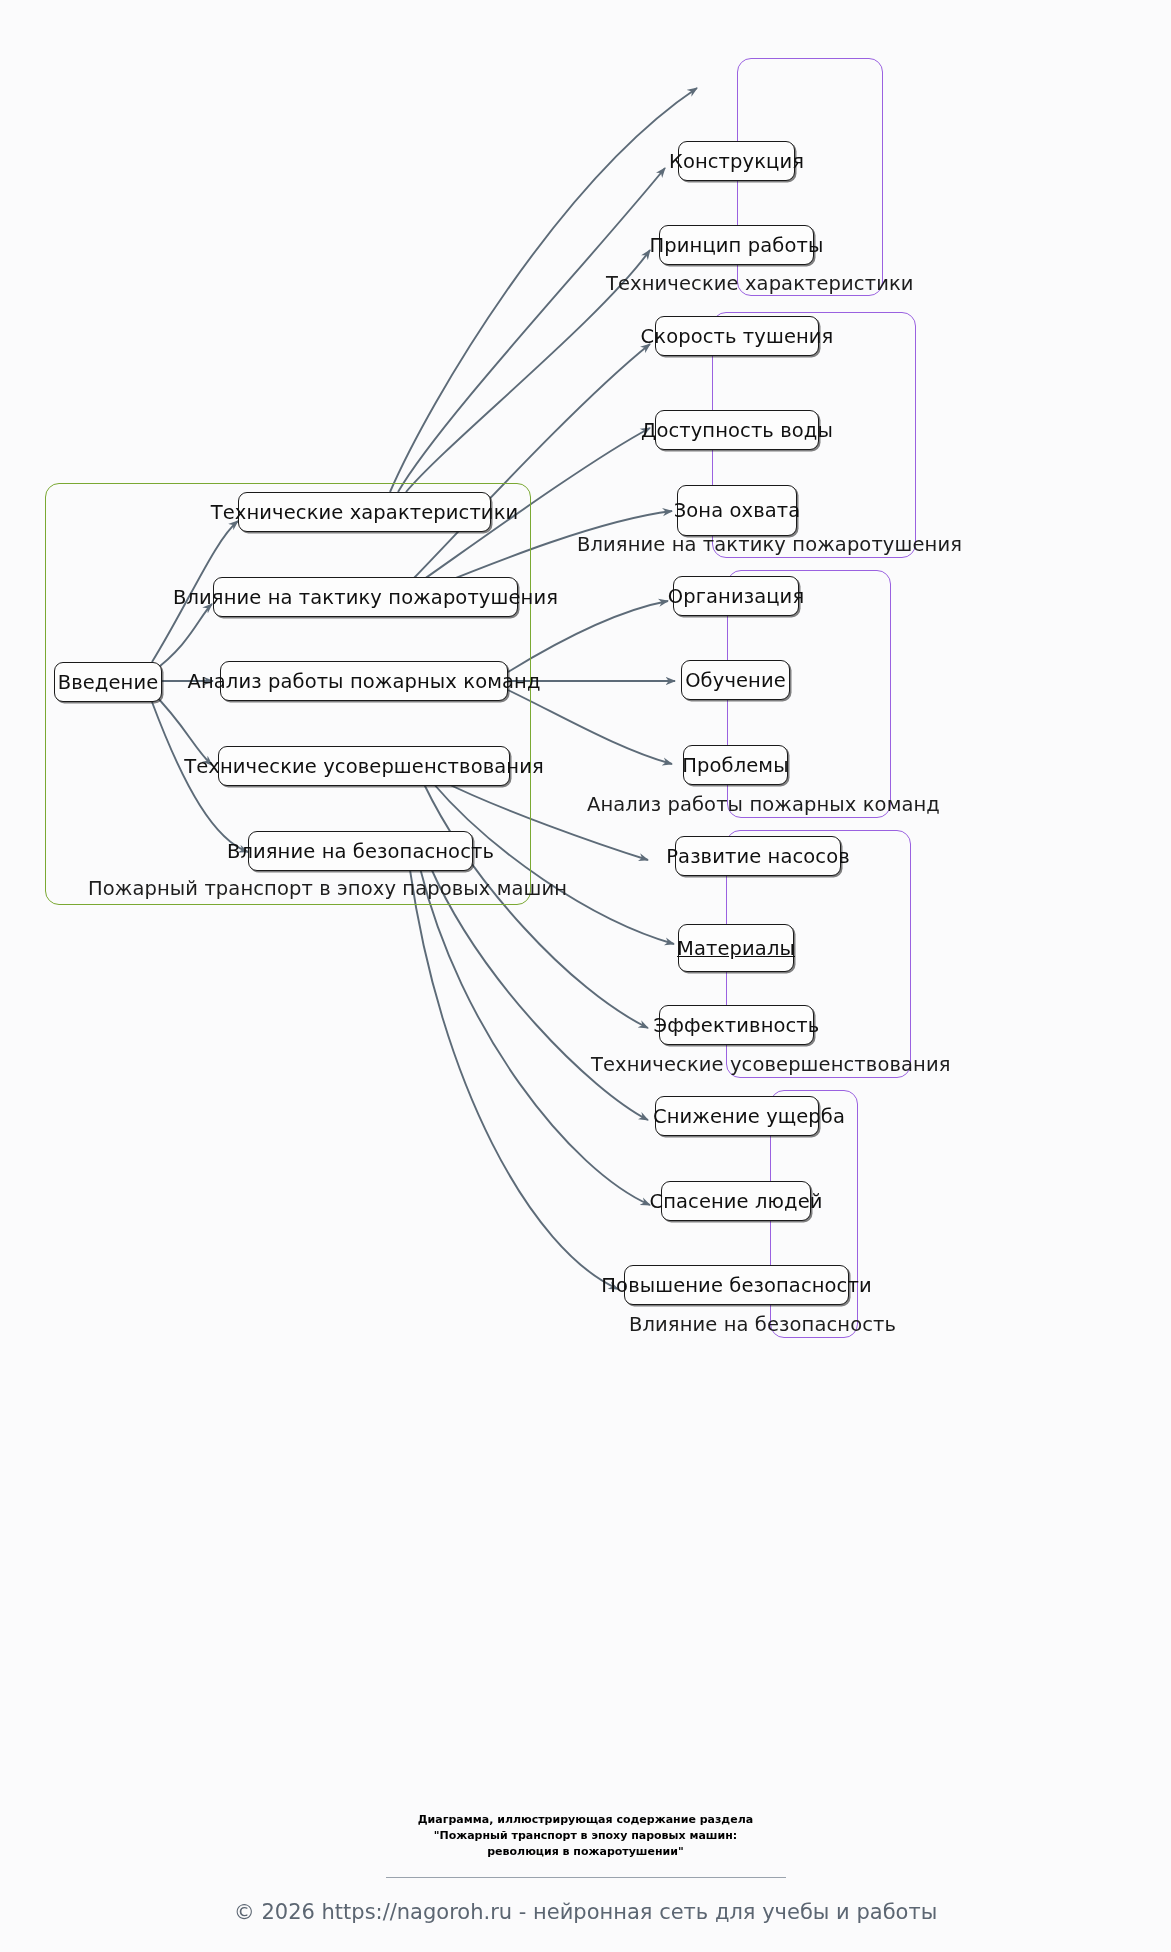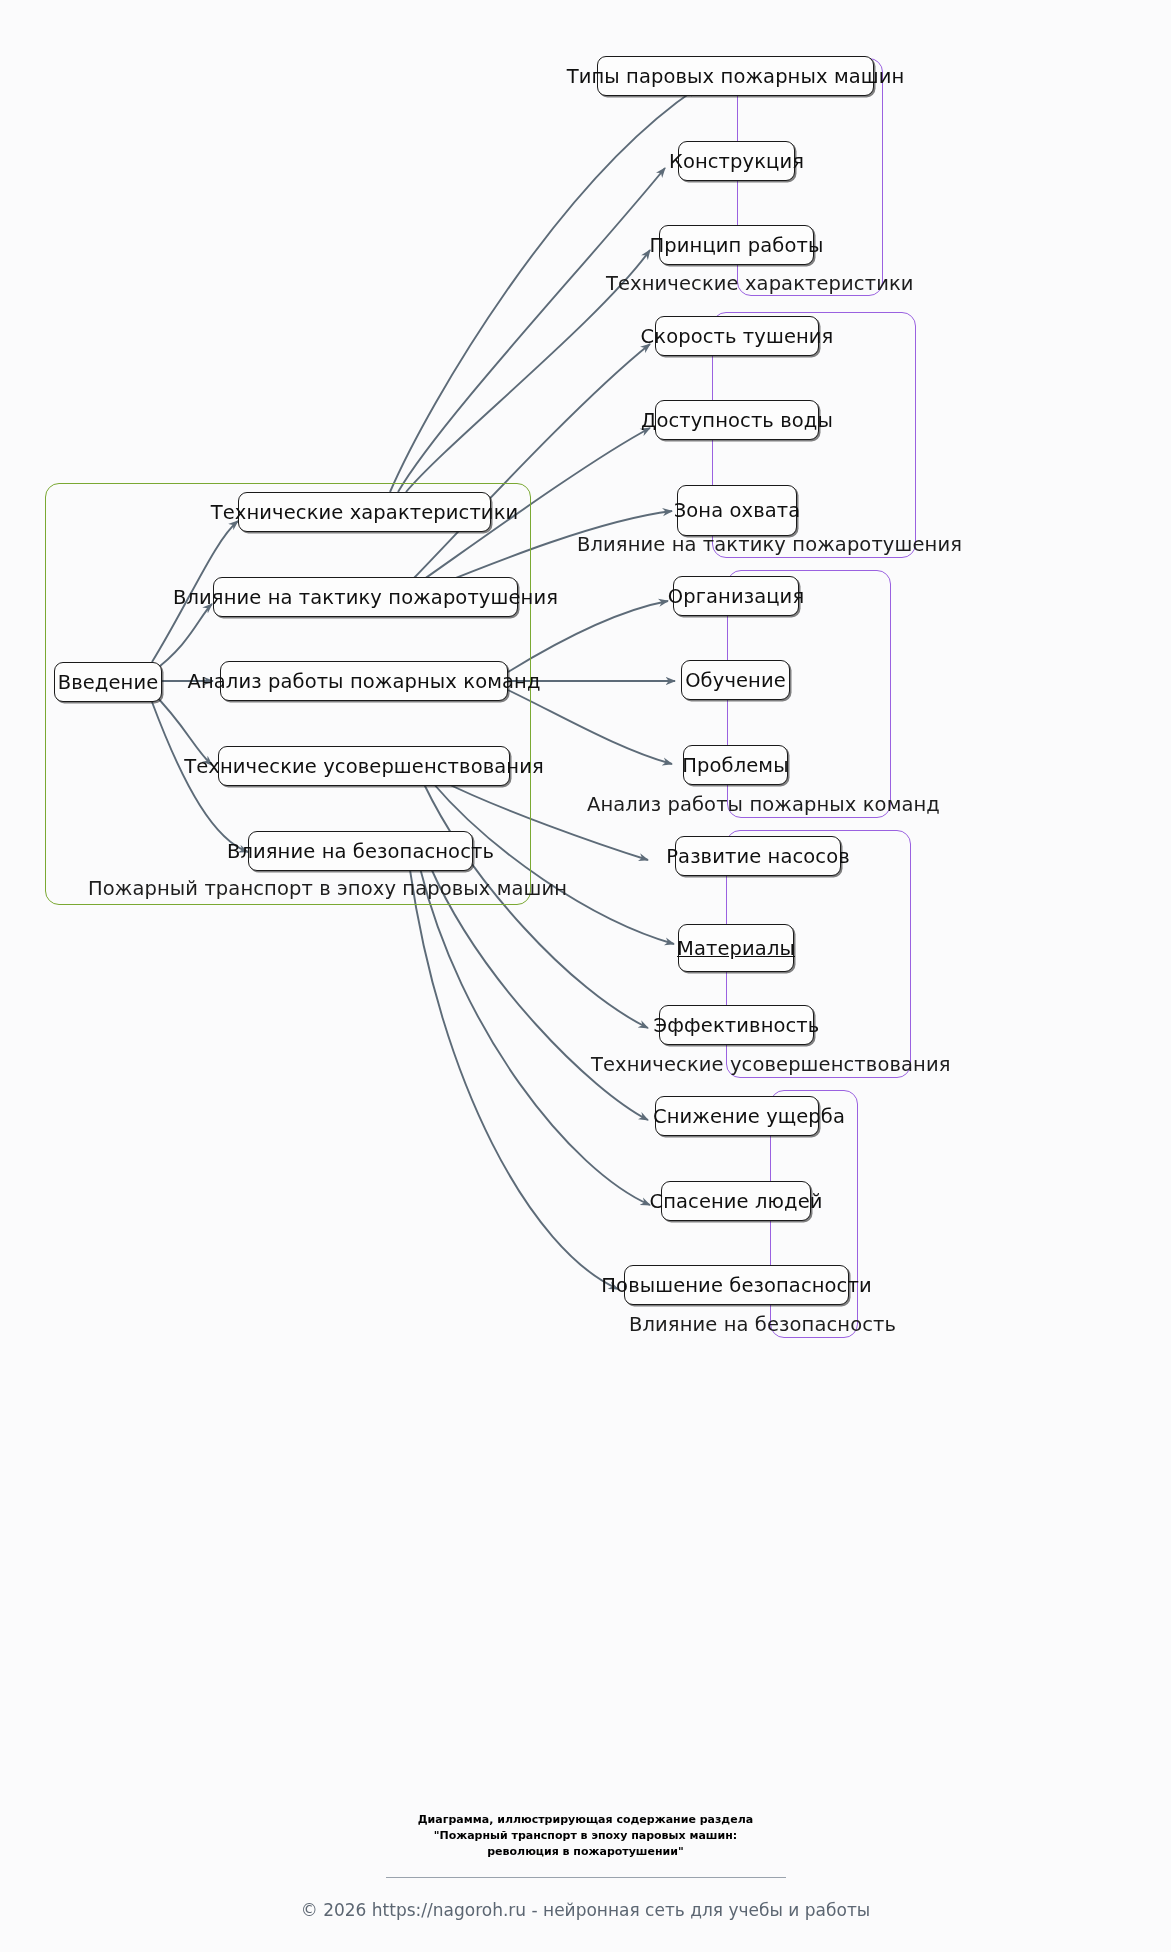--- a/index.html
+++ b/index.html
@@ -15,21 +15,21 @@
                  letter-spacing:.1px;}
 
   .node{position:absolute;box-sizing:border-box;border:1.7px solid #1a1a1a;
         border-radius:9px;background:#fdfdfd;display:flex;align-items:center;
         justify-content:center;font-size:19.5px;color:#101010;white-space:nowrap;
         box-shadow:1.5px 1.5px 0 0 rgba(25,25,25,.55);letter-spacing:.1px;}
 
   #footer{position:absolute;left:0;width:1171px;text-align:center;}
   .cap{font-weight:bold;font-size:11px;color:#000000;line-height:1.45;}
   .rule{width:400px;height:1px;background:#9aa3ad;margin:17px auto 0;}
-  .copy{font-size:17px;color:#5c6672;margin-top:22px;}
+  .copy{font-size:21px;color:#5c6672;margin-top:22px;}
 </style>
 </head>
 <body>
 
 <div id="canvas">
 
   <svg id="edges" viewBox="0 0 1171 1952">
     <defs>
       <marker id="ah" markerWidth="11" markerHeight="9" refX="9.5" refY="4.5" orient="auto" markerUnits="userSpaceOnUse">
         <path d="M0,0.4 L10.5,4.5 L0,8.6 L3.2,4.5 Z" fill="#5d6b78"></path>
@@ -70,28 +70,27 @@
 
   <div class="node" style="left:54px;top:662px;width:108px;height:40px;">Введение</div>
   <div class="node" style="left:238px;top:492px;width:253px;height:40px;">Технические характеристики</div>
   <div class="node" style="left:213px;top:577px;width:305px;height:40px;">Влияние на тактику пожаротушения</div>
   <div class="node" style="left:220px;top:661px;width:288px;height:40px;">Анализ работы пожарных команд</div>
   <div class="node" style="left:218px;top:746px;width:292px;height:40px;">Технические усовершенствования</div>
   <div class="node" style="left:248px;top:831px;width:225px;height:40px;">Влияние на безопасность</div>
 
   <div class="cluster purple" style="left:737px;top:58px;width:146px;height:238px;"></div>
   <div class="cluster-label" style="left:606px;top:272px;">Технические характеристики</div>
-  <div class="node" style="left:597px;top:56px;width:277px;height:40px;">Типы паровых пожарных машин</div>
   <div class="node" style="left:678px;top:141px;width:117px;height:40px;">Конструкция</div>
   <div class="node" style="left:659px;top:225px;width:155px;height:40px;">Принцип работы</div>
 
   <div class="cluster purple" style="left:712px;top:312px;width:204px;height:246px;"></div>
   <div class="cluster-label" style="left:577px;top:533px;">Влияние на тактику пожаротушения</div>
   <div class="node" style="left:655px;top:316px;width:164px;height:40px;">Скорость тушения</div>
-  <div class="node" style="left:655px;top:400px;width:164px;height:40px;text-align:center;">Доступность воды</div>
+  <div class="node" style="left:655px;top:410px;width:164px;height:40px;text-align:center;">Доступность воды</div>
   <div class="node" style="left:677px;top:485px;width:120px;height:51px;">Зона охвата</div>
 
   <div class="cluster purple" style="left:727px;top:570px;width:164px;height:248px;"></div>
   <div class="cluster-label" style="left:587px;top:793px;">Анализ работы пожарных команд</div>
   <div class="node" style="left:673px;top:576px;width:126px;height:40px;">Организация</div>
   <div class="node" style="left:681px;top:660px;width:109px;height:40px;">Обучение</div>
   <div class="node" style="left:683px;top:745px;width:105px;height:40px;">Проблемы</div>
 
   <div class="cluster purple" style="left:726px;top:830px;width:185px;height:248px;"></div>
   <div class="cluster-label" style="left:591px;top:1053px;">Технические усовершенствования</div>

